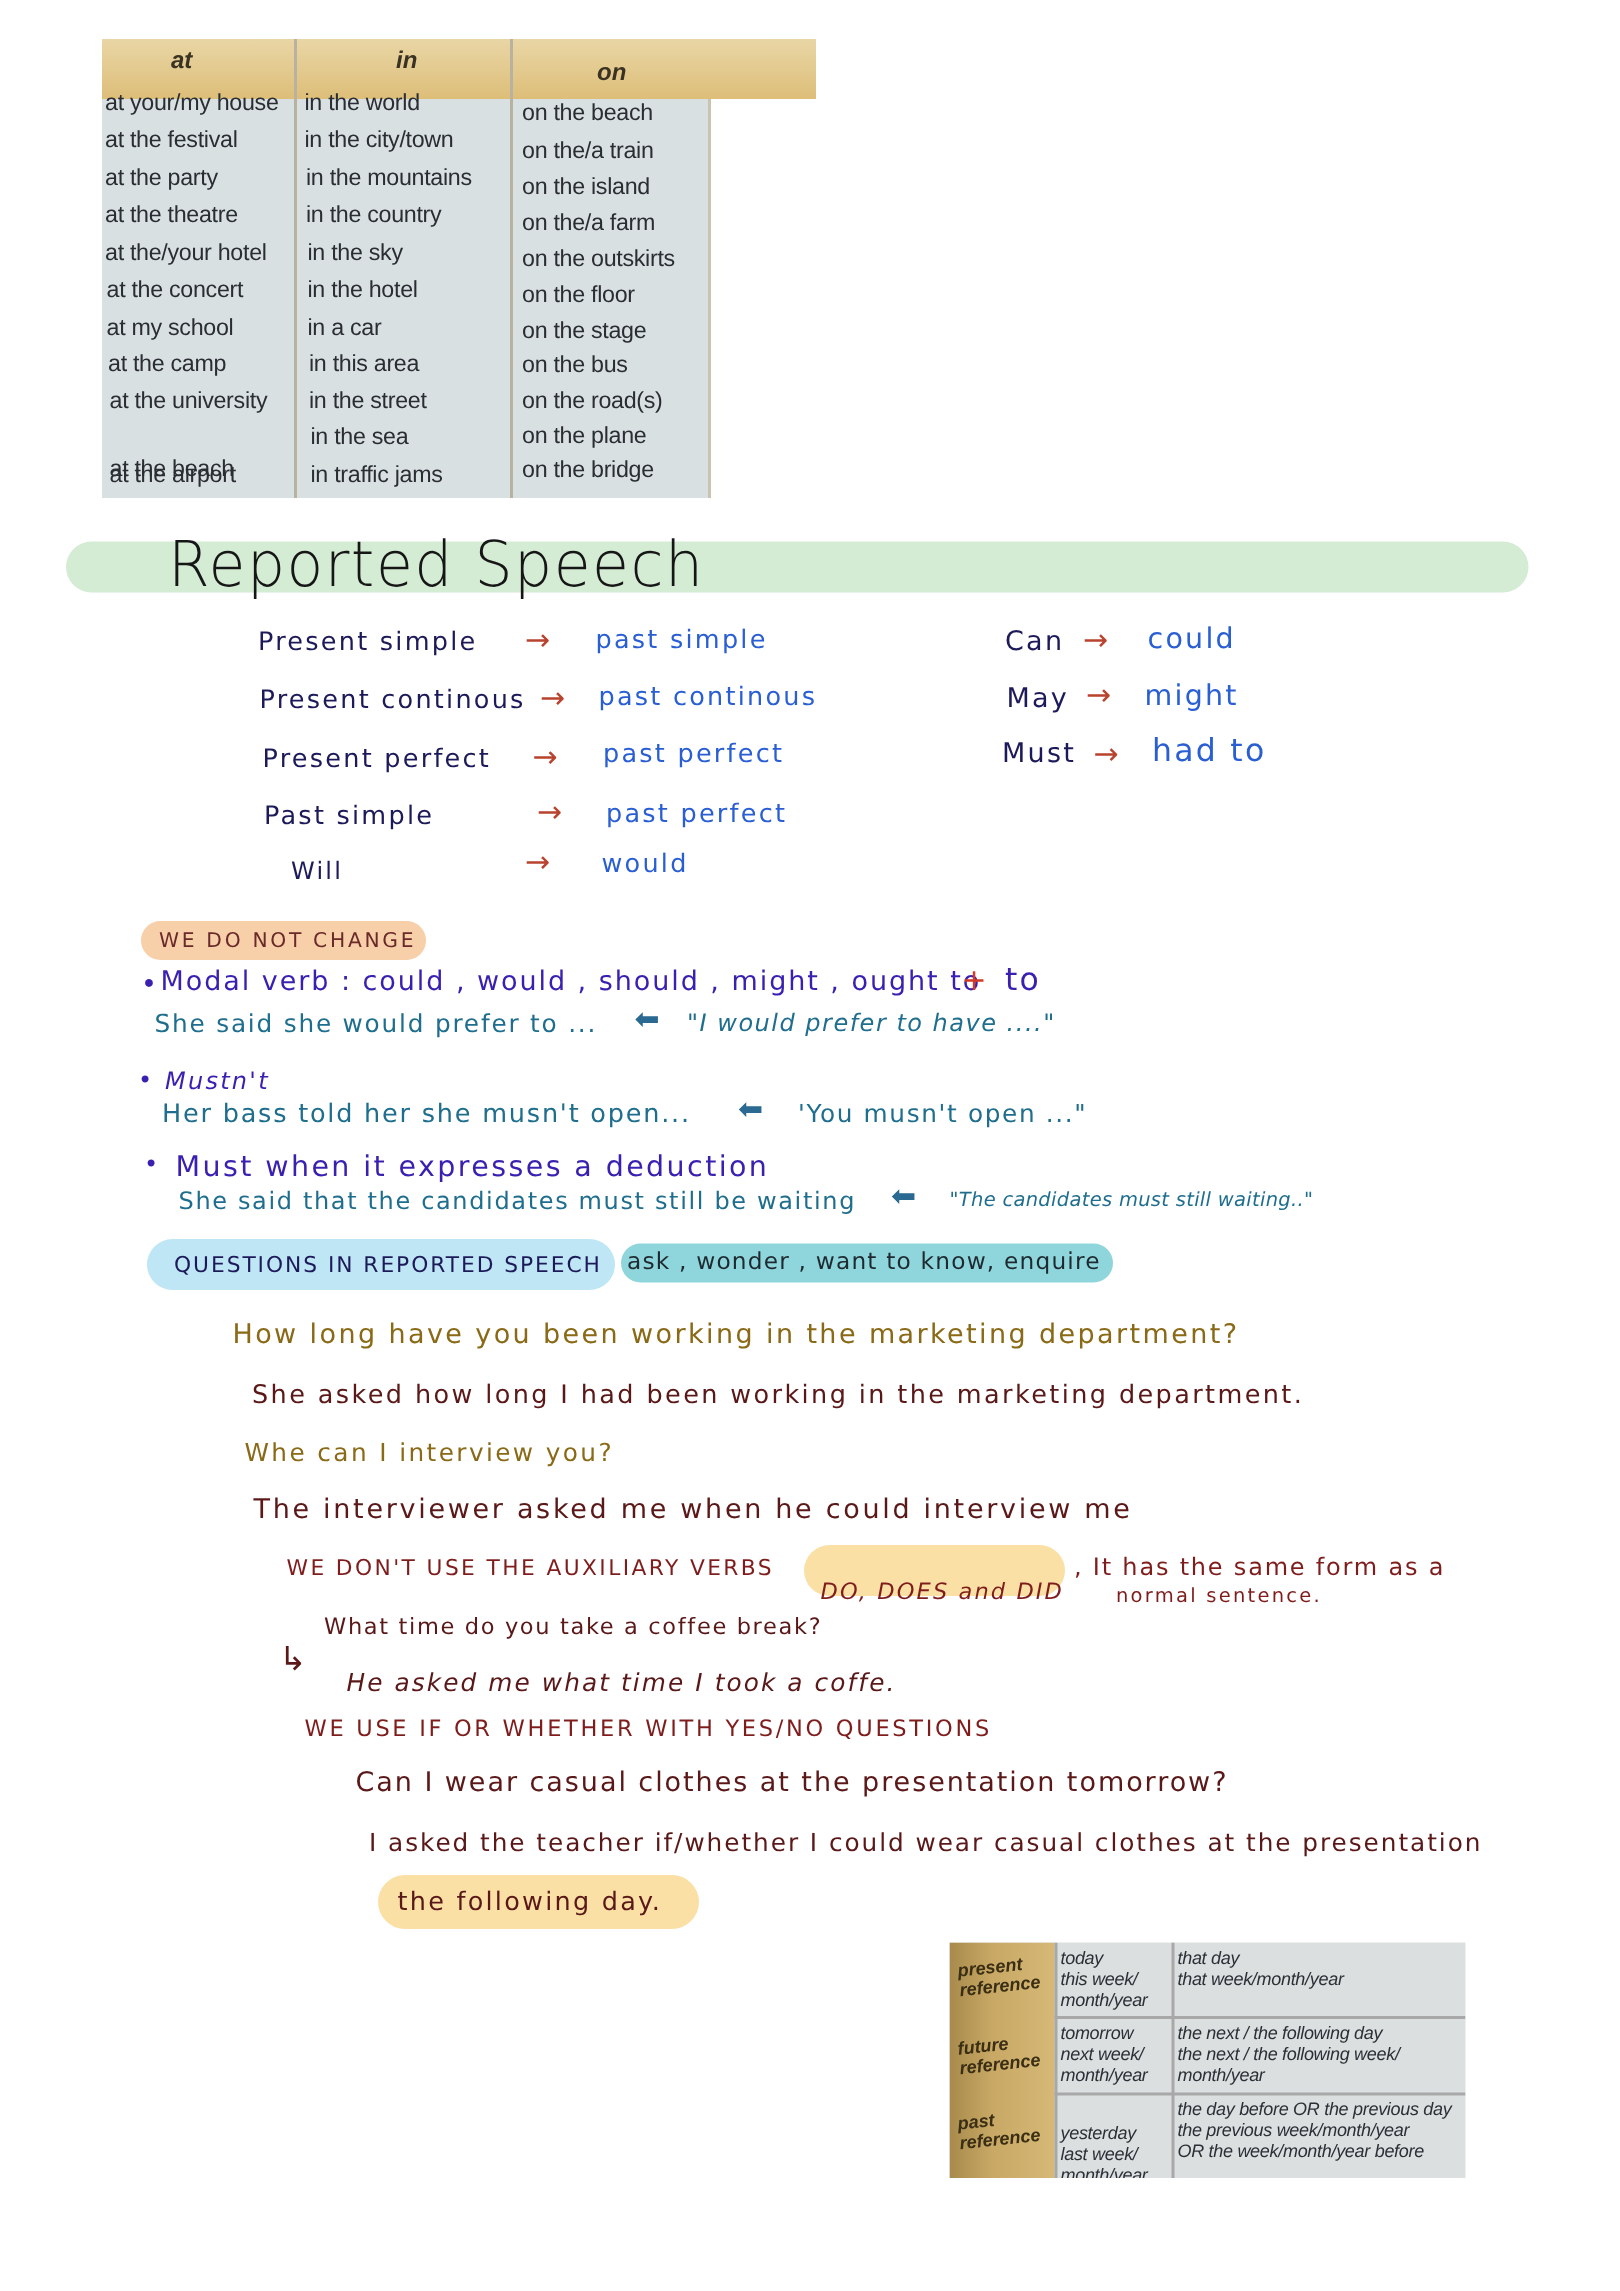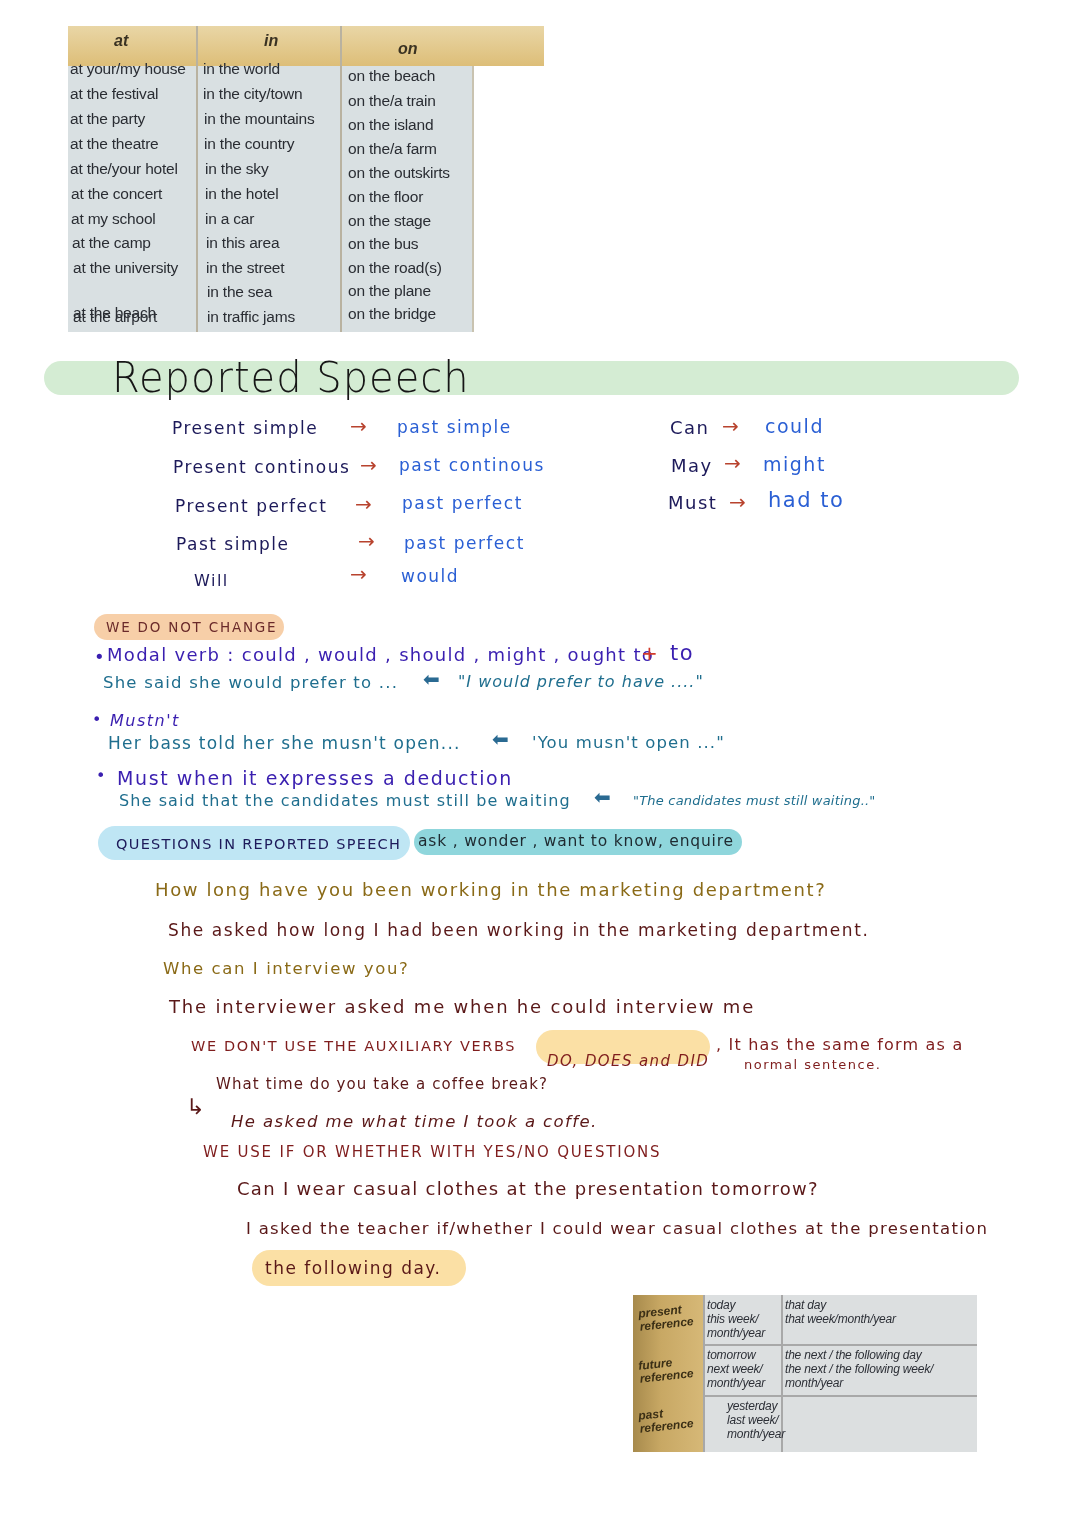--- a/index.html
+++ b/index.html
@@ -271,18 +271,23 @@
     <span>tomorrow</span><br>
     <span>next week/</span><br>
     <span>month/year</span>
   </div>
   <div class="time-cell" style="left:152px; top:53px;">
     <span>the next / the following day</span><br>
     <span>the next / the following week/</span><br>
     <span>month/year</span>
   </div>
 
-  <div class="time-cell" style="left:74px; top:104px;margin-left:20px;">
+  <div class="time-cell" style="left:74px; top:120px;">
     <span>yesterday</span><br>
     <span>last week/</span><br>
     <span>month/year</span>
   </div>
+  <div class="time-cell" style="left:152px; top:104px;">
+    <span>the day before OR the previous day</span><br>
+    <span>the previous week/month/year</span><br>
+    <span>OR the week/month/year before</span>
+  </div>
 </div>
 
 </body></html>

